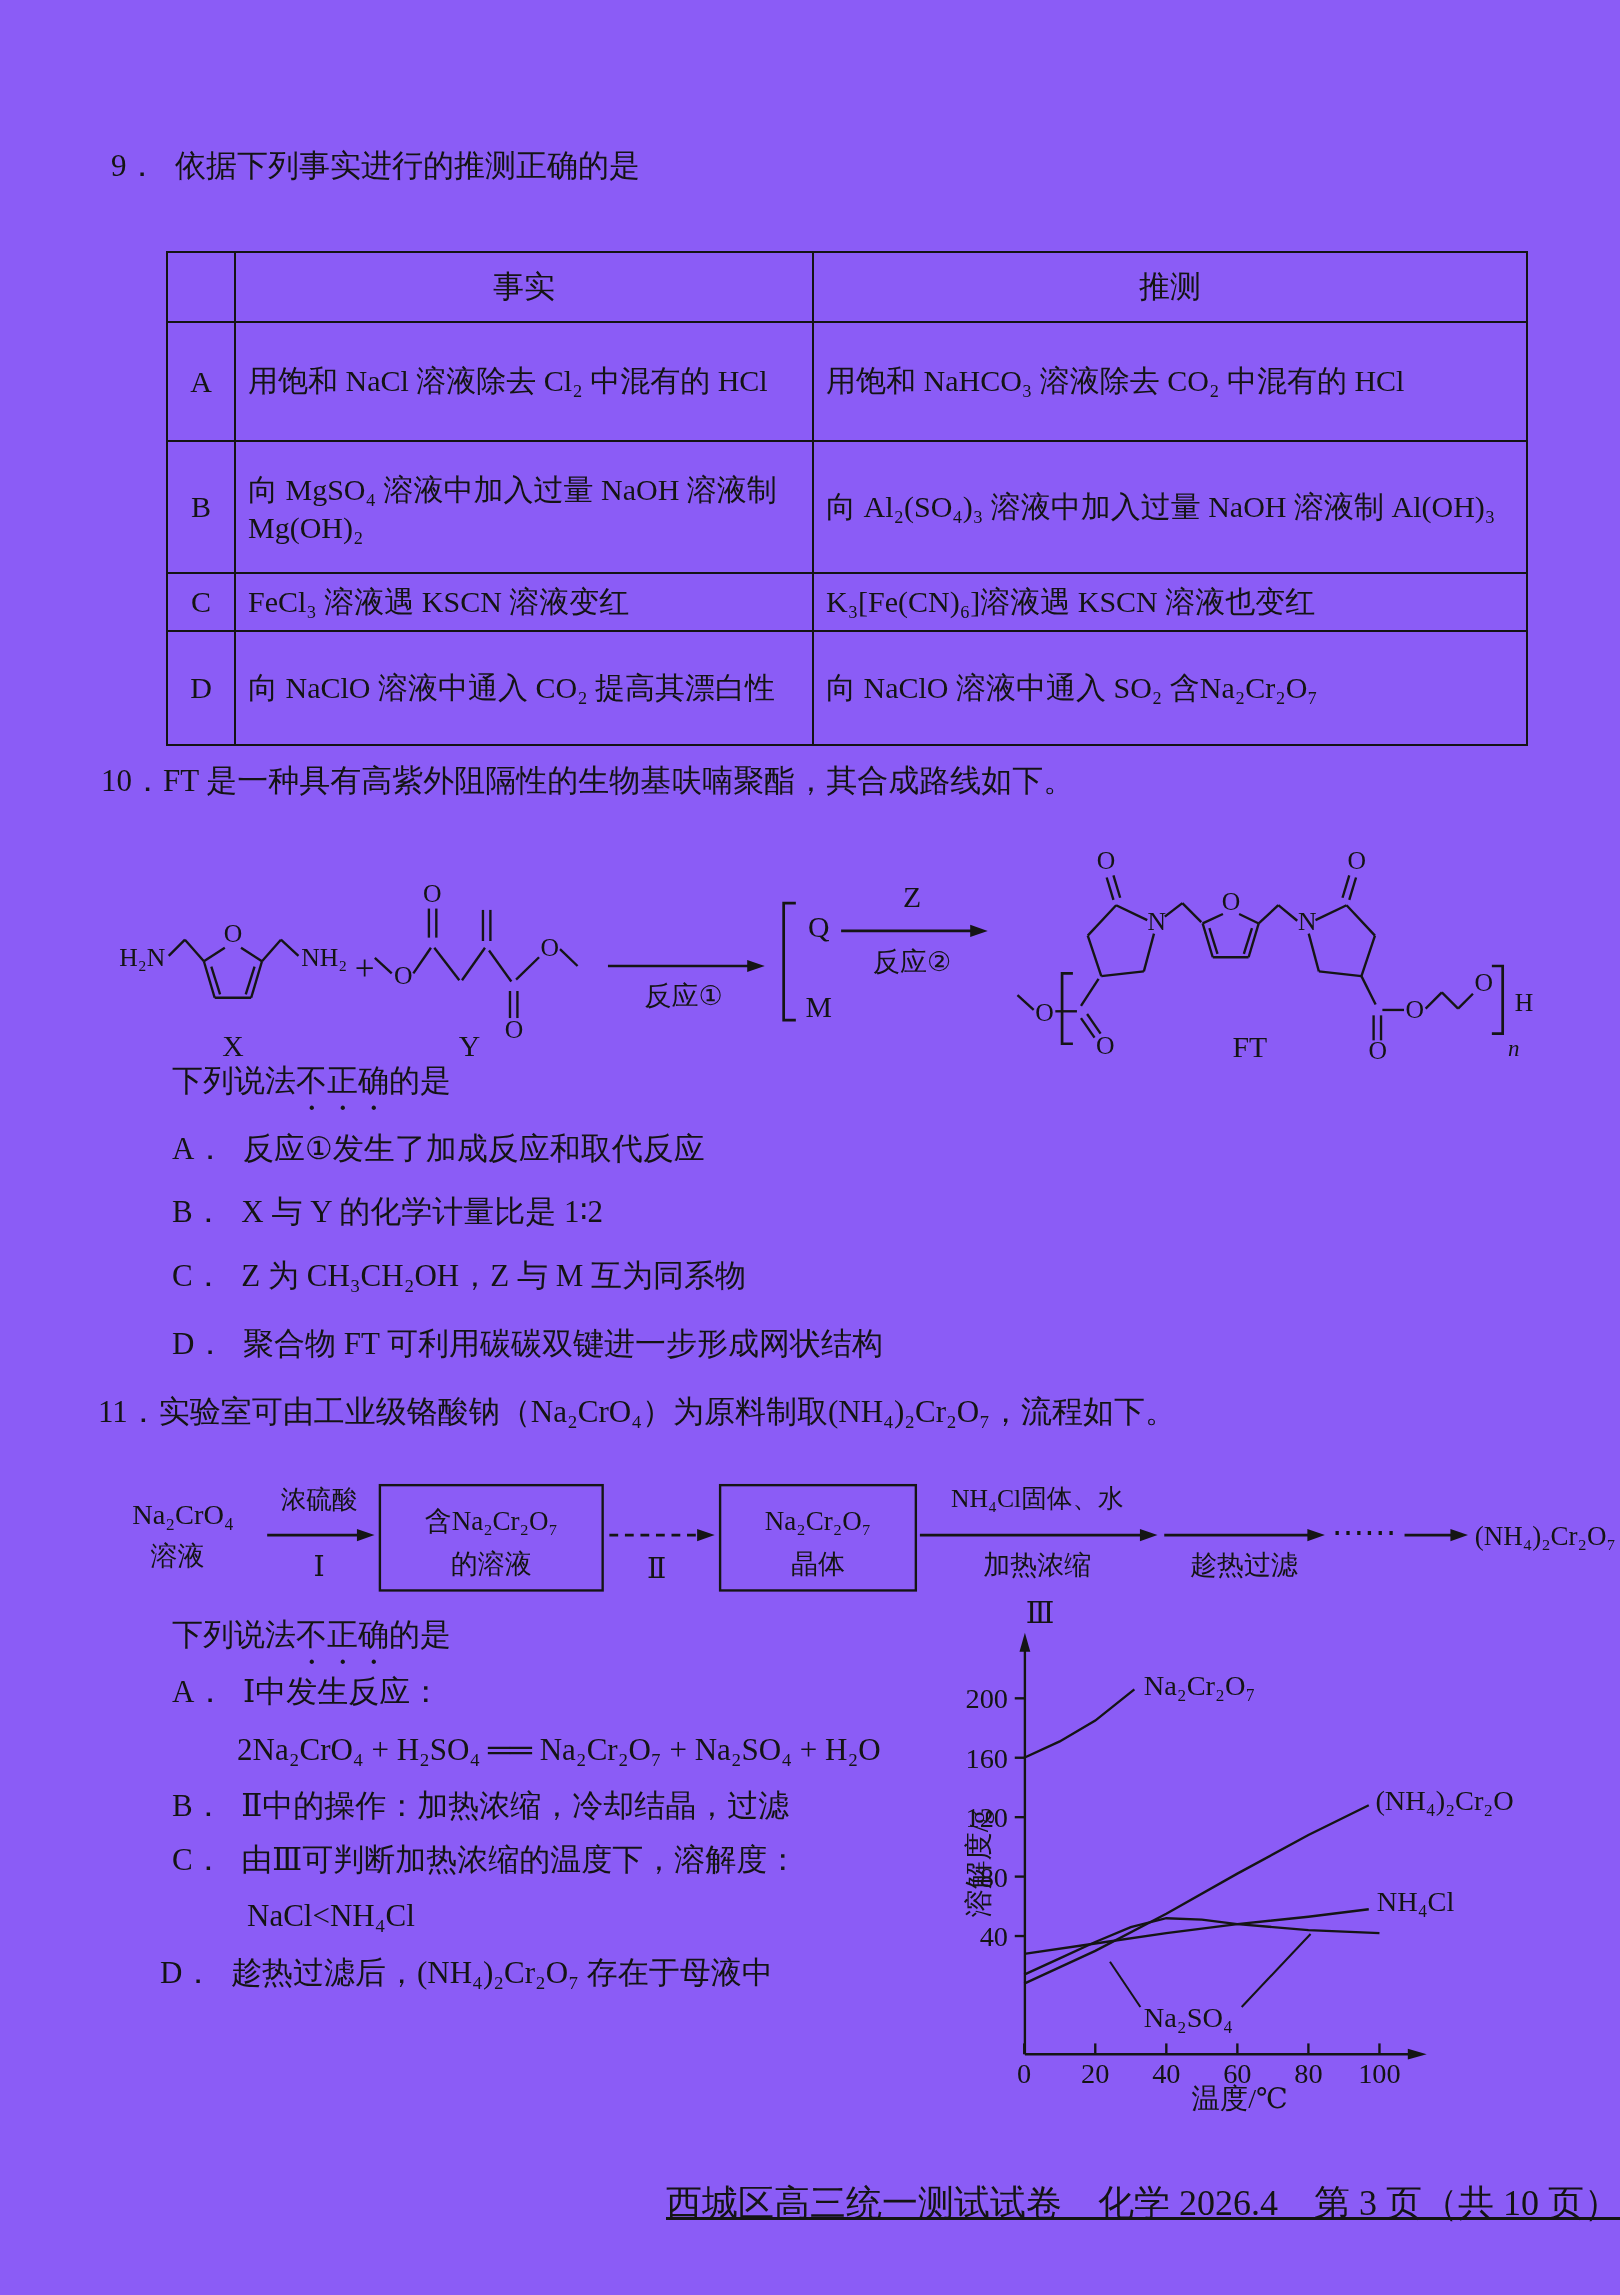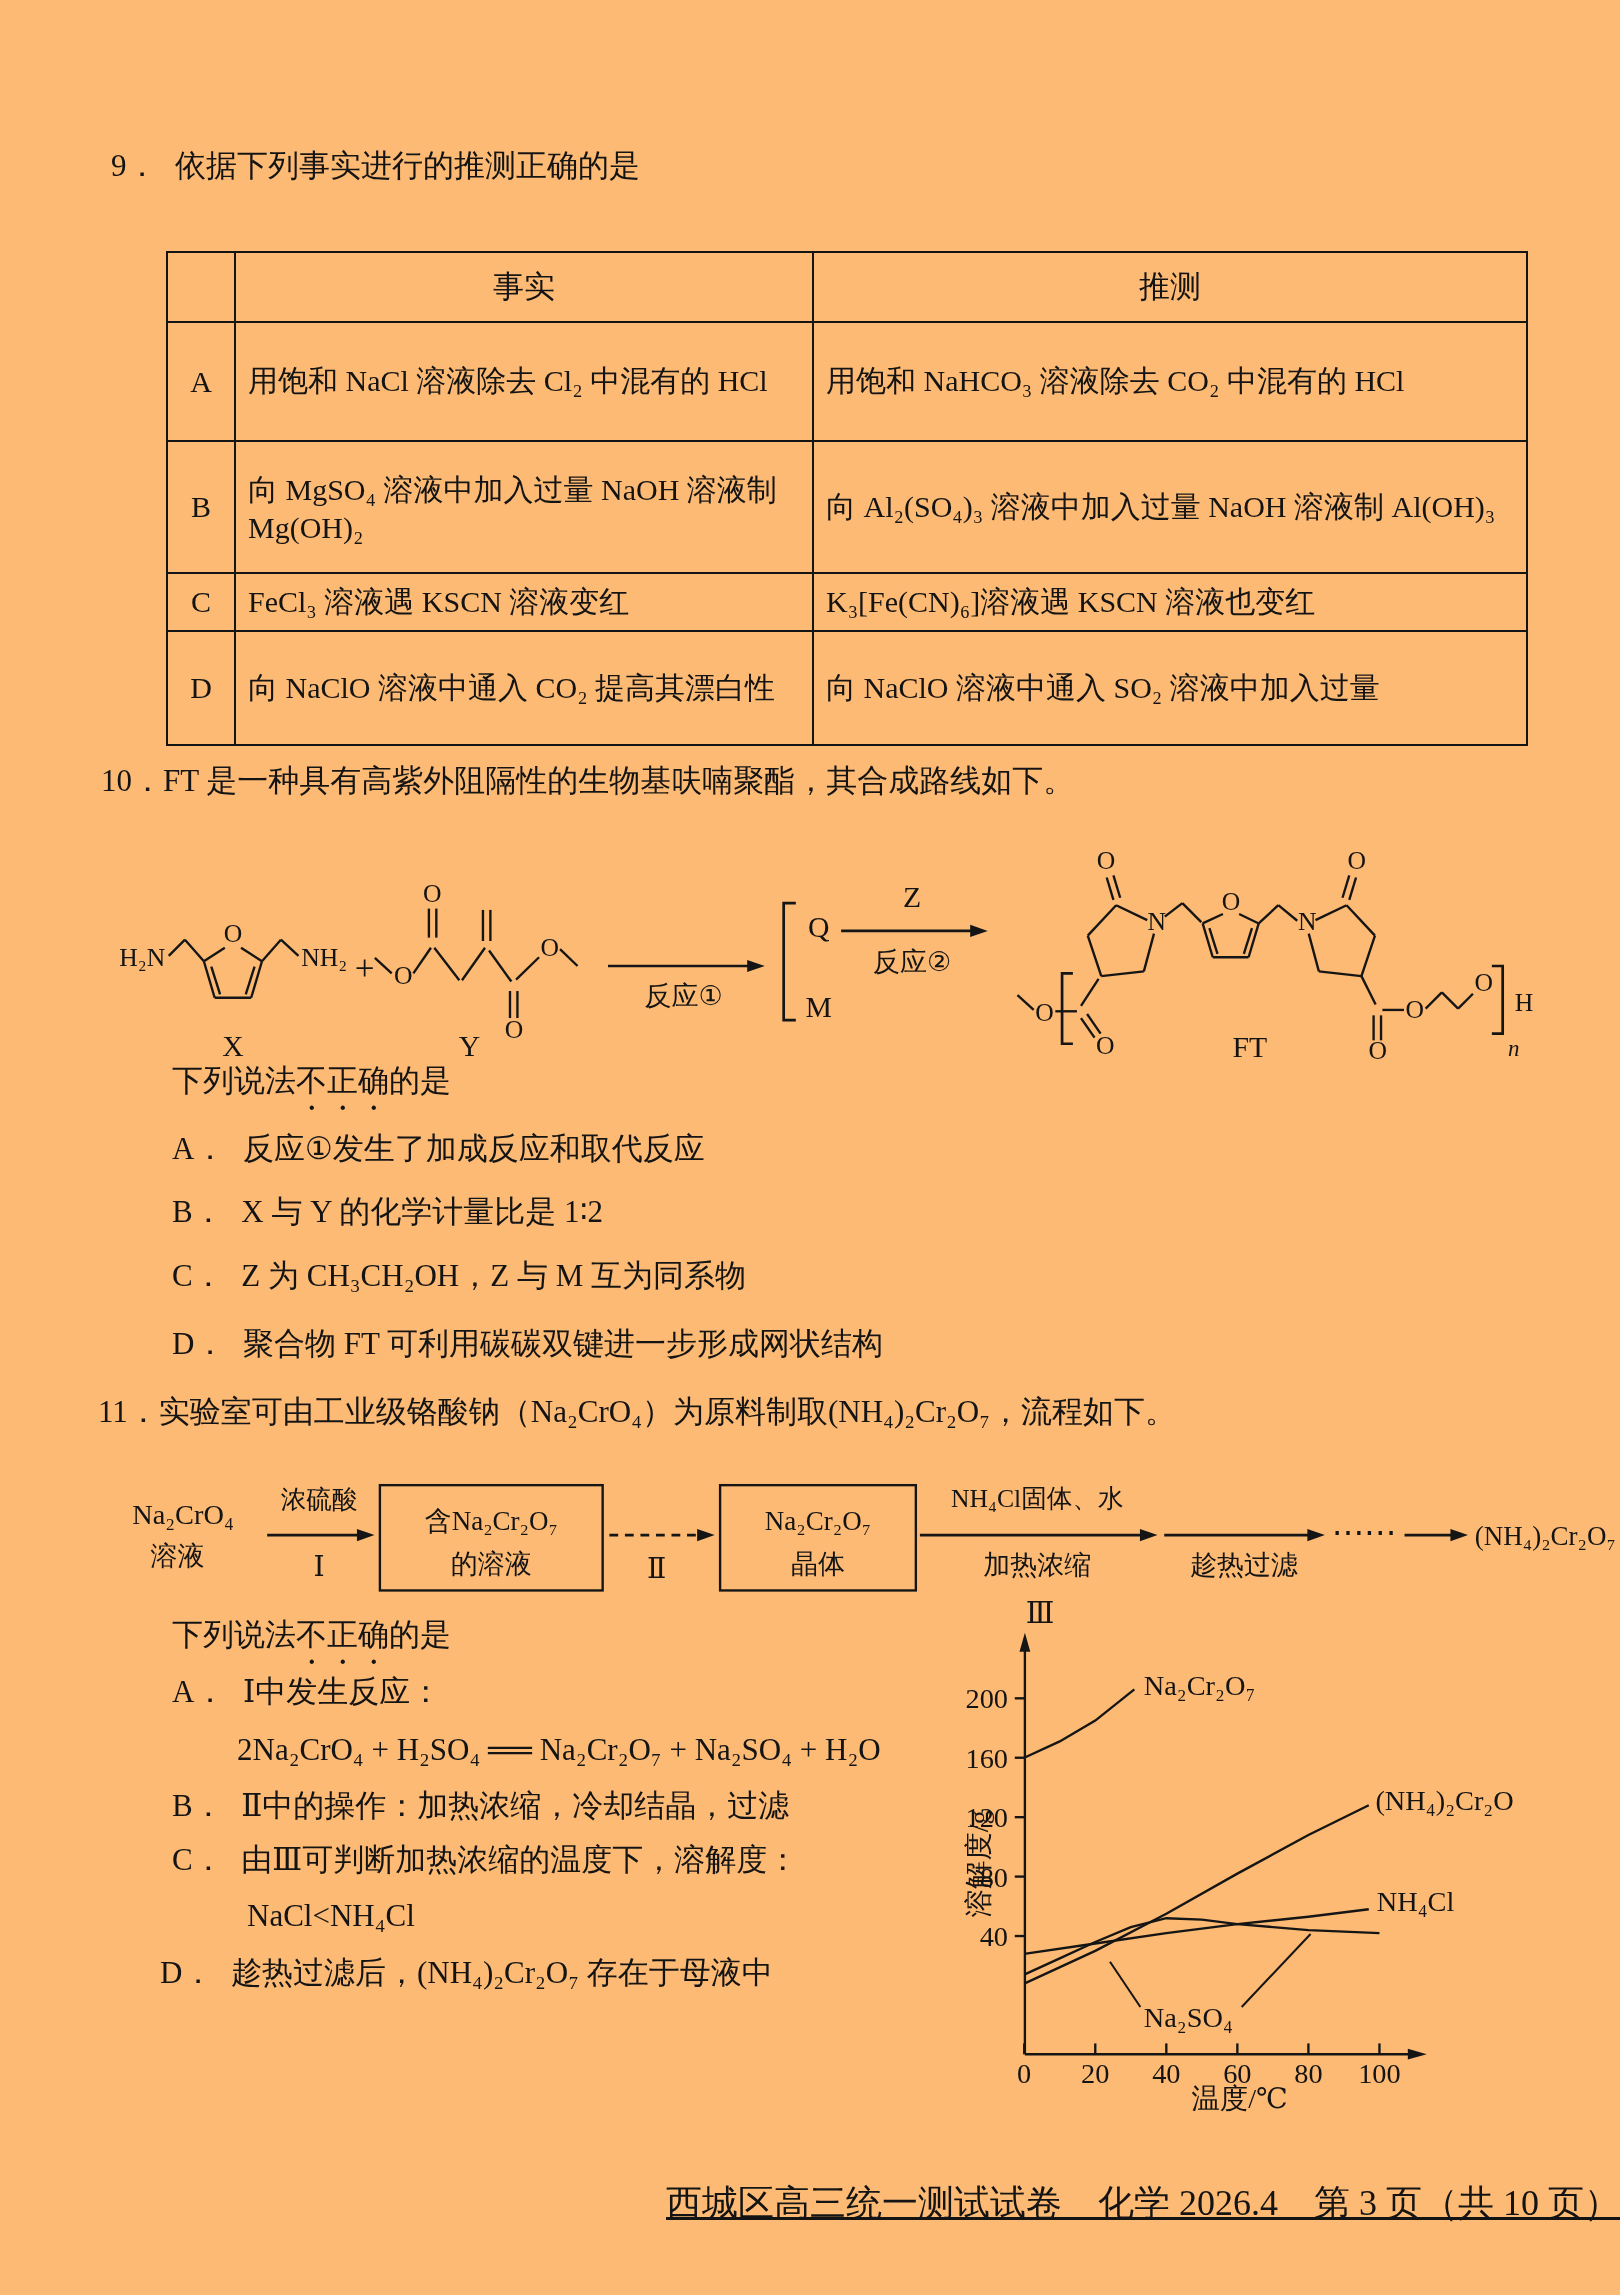--- a/index.html
+++ b/index.html
@@ -1,16 +1,16 @@
 <!DOCTYPE html>
 <html style="font-size:10.8px"><head>
 <meta charset="utf-8">
 <style>
   html,body{margin:0;padding:0;background:#e8e8e8;}
-  .page{position:relative;width:1620px;height:2295px;background:#fdba74;
+  .page{position:relative;width:1620px;height:2295px;background:#8b5cf6;
         font-family:"Liberation Serif","DejaVu Serif","DejaVu Sans",serif;color:#141414;overflow:hidden;}
   .line{position:absolute;font-size:31px;line-height:1.25;white-space:nowrap;}
   .indent-gap{display:inline-block;width:17.6px;}
   .emph{text-emphasis:filled dot;-webkit-text-emphasis:filled dot;
         text-emphasis-position:under right;font-family:Liberation Mono, monospace;-webkit-text-emphasis-position:under right;}
   table.qtable{position:absolute;left:135px;top:251px;border-collapse:collapse;table-layout:fixed;
         width:1360px;font-size:30px;margin-left:31px;}
   table.qtable td,table.qtable th{border:2px solid #141414;padding:5.4px 12px;vertical-align:middle;font-weight:normal;}
   table.qtable th{text-align:center;font-size:31px;}
   td.rowlabel{text-align:center;}
@@ -56,21 +56,21 @@
       <td>向 Al₂(SO₄)₃ 溶液中加入过量 NaOH 溶液制 Al(OH)₃</td>
     </tr>
     <tr style="height:58px">
       <td class="rowlabel">C</td>
       <td>FeCl₃ 溶液遇 KSCN 溶液变红</td>
       <td>K₃[Fe(CN)₆]溶液遇 KSCN 溶液也变红</td>
     </tr>
     <tr style="height:114px">
       <td class="rowlabel">D</td>
       <td>向 NaClO 溶液中通入 CO₂ 提高其漂白性</td>
-      <td>向 NaClO 溶液中通入 SO₂ 溶液中加入过量</td>
+      <td>向 NaClO 溶液中通入 SO₂ 含Na₂Cr₂O₇</td>
     </tr>
   </tbody>
     </table>
 
   <div class="line" style="left:101px;top:762px">
     <span>10．</span><span>FT 是一种具有高紫外阻隔性的生物基呋喃聚酯，其合成路线如下。</span>
   </div>
 
   <svg style="left:101px;top:841px" width="1514" height="223" viewBox="0 0 2240 330">
 

